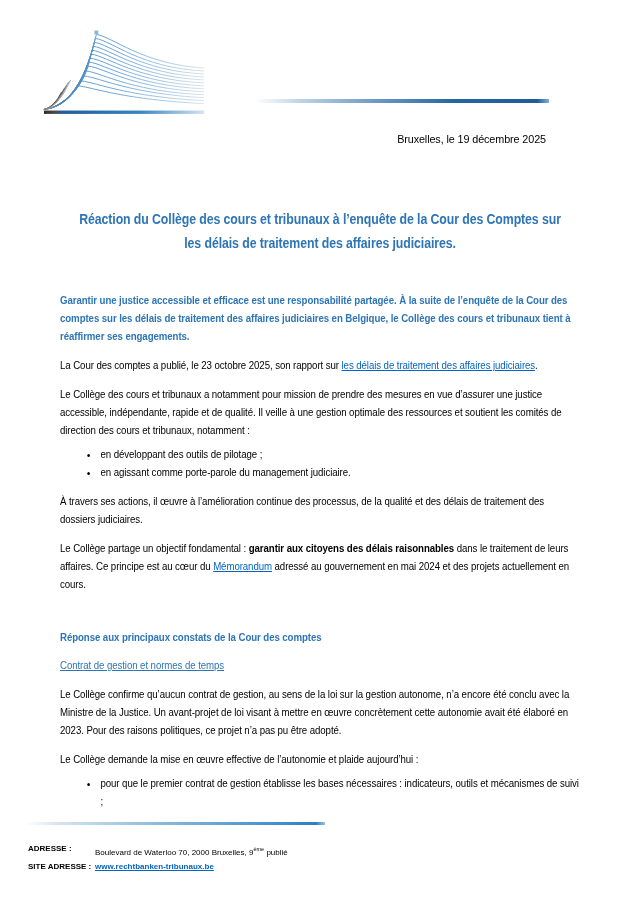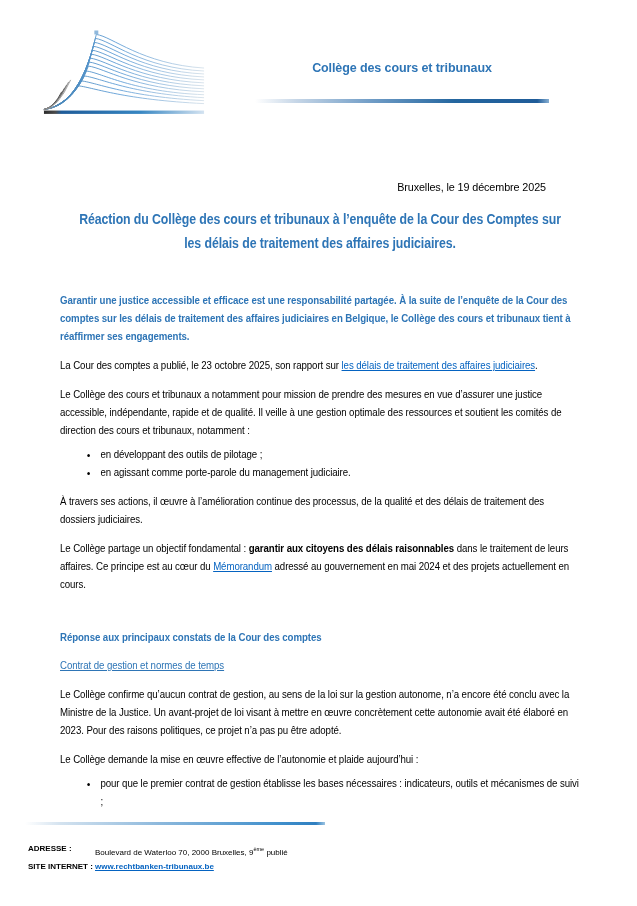--- a/index.html
+++ b/index.html
@@ -14,21 +14,21 @@
   .org-name{
     position:absolute;left:255px;top:61px;width:294px;text-align:center;
     font-size:12.5px;font-weight:bold;color:#2E75B6;letter-spacing:-0.1px;
   }
   .header-rule{
     position:absolute;left:255px;top:99px;width:294px;height:4px;
     background:linear-gradient(90deg, rgba(255,255,255,0) 0%, #c6d6e7 14%, #6f9cc6 40%,
                #24669f 68%, #1f5c99 96%, #86aed2 100%);
   }
   .date-line{
-    position:absolute;top:133px;right:91px;font-size:10.8px;letter-spacing:-0.1px;margin-top:48px;
+    position:absolute;top:133px;right:91px;font-size:10.8px;letter-spacing:-0.1px;
   }
 
   
   .main{
     position:absolute;left:60px;top:207px;width:591px;
     transform:scaleX(0.88);transform-origin:0 0;
     font-size:11px;line-height:18px;letter-spacing:-0.1px;
   }
   .doc-title{
     margin:0 0 0 0;font-size:14px;font-weight:bold;color:#2E75B6;
@@ -105,21 +105,20 @@
       <path d="M4,82 Q14,80 22,64" stroke="#3a3a3a" stroke-width="0.9"></path>
       <path d="M4,82 Q15,80 25,60" stroke="#4f4f4f" stroke-width="0.9"></path>
       <path d="M4,82 Q16,80 27,57" stroke="#646464" stroke-width="0.9"></path>
       <path d="M4,82 Q17,80 29,54" stroke="#7d7d7d" stroke-width="0.9"></path>
       <path d="M4,82 Q18,81 31,52" stroke="#979797" stroke-width="0.9"></path>
     </g>
     <rect x="55" y="2" width="4" height="4" fill="#8fb8dc"></rect>
     <rect x="4" y="83" width="162" height="3.4" fill="url(#basegrad)"></rect>
   </svg>
 
-  <div class="org-name">Collège des cours et tribunaux</div>
   <div class="header-rule"></div>
   <div class="date-line">Bruxelles, le 19 décembre 2025</div>
 
   <div class="main">
 
     <h1 class="doc-title">
       <span class="tline">Réaction du Collège des cours et tribunaux à l’enquête de la Cour des Comptes sur</span>
       <span class="tline">les délais de traitement des affaires judiciaires.</span>
     </h1>
 
@@ -153,18 +152,18 @@
   </div>
 
   <div class="footer-rule"></div>
 
   <div class="footer">
     <div class="footer-row">
       <span class="footer-label">ADRESSE :</span>
       <span class="footer-value"><span>Boulevard de Waterloo 70, 2000 Bruxelles, 9</span><sup>ème</sup><span> publié</span></span>
     </div>
     <div class="footer-row">
-      <span class="footer-label">SITE INTERNET :</span>
+      <span class="footer-label">SITE ADRESSE :</span>
       <span class="footer-value"><a class="site-link" href="#">www.rechtbanken-tribunaux.be</a></span>
     </div>
   </div>
 
 </div>
 
 </body></html>

